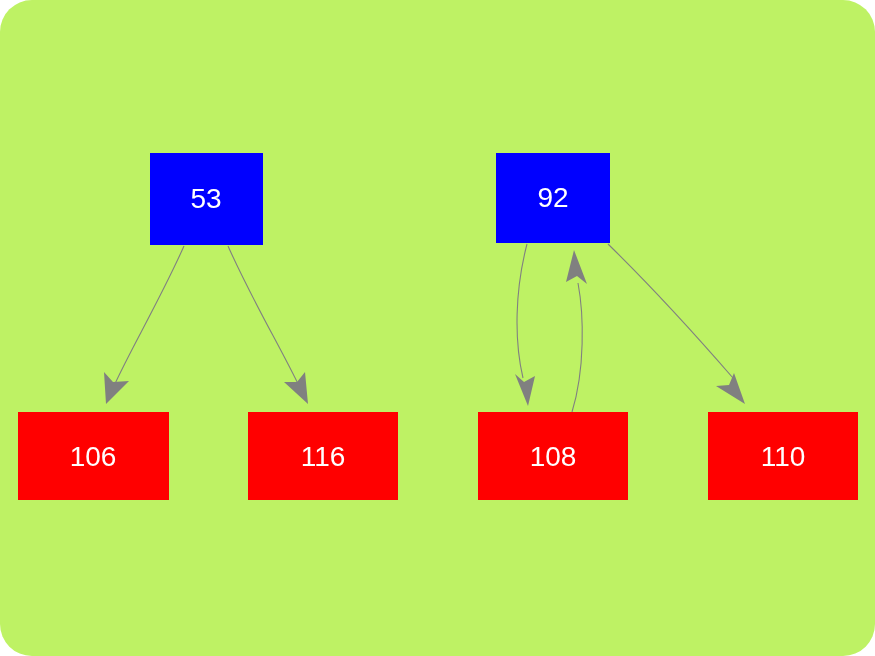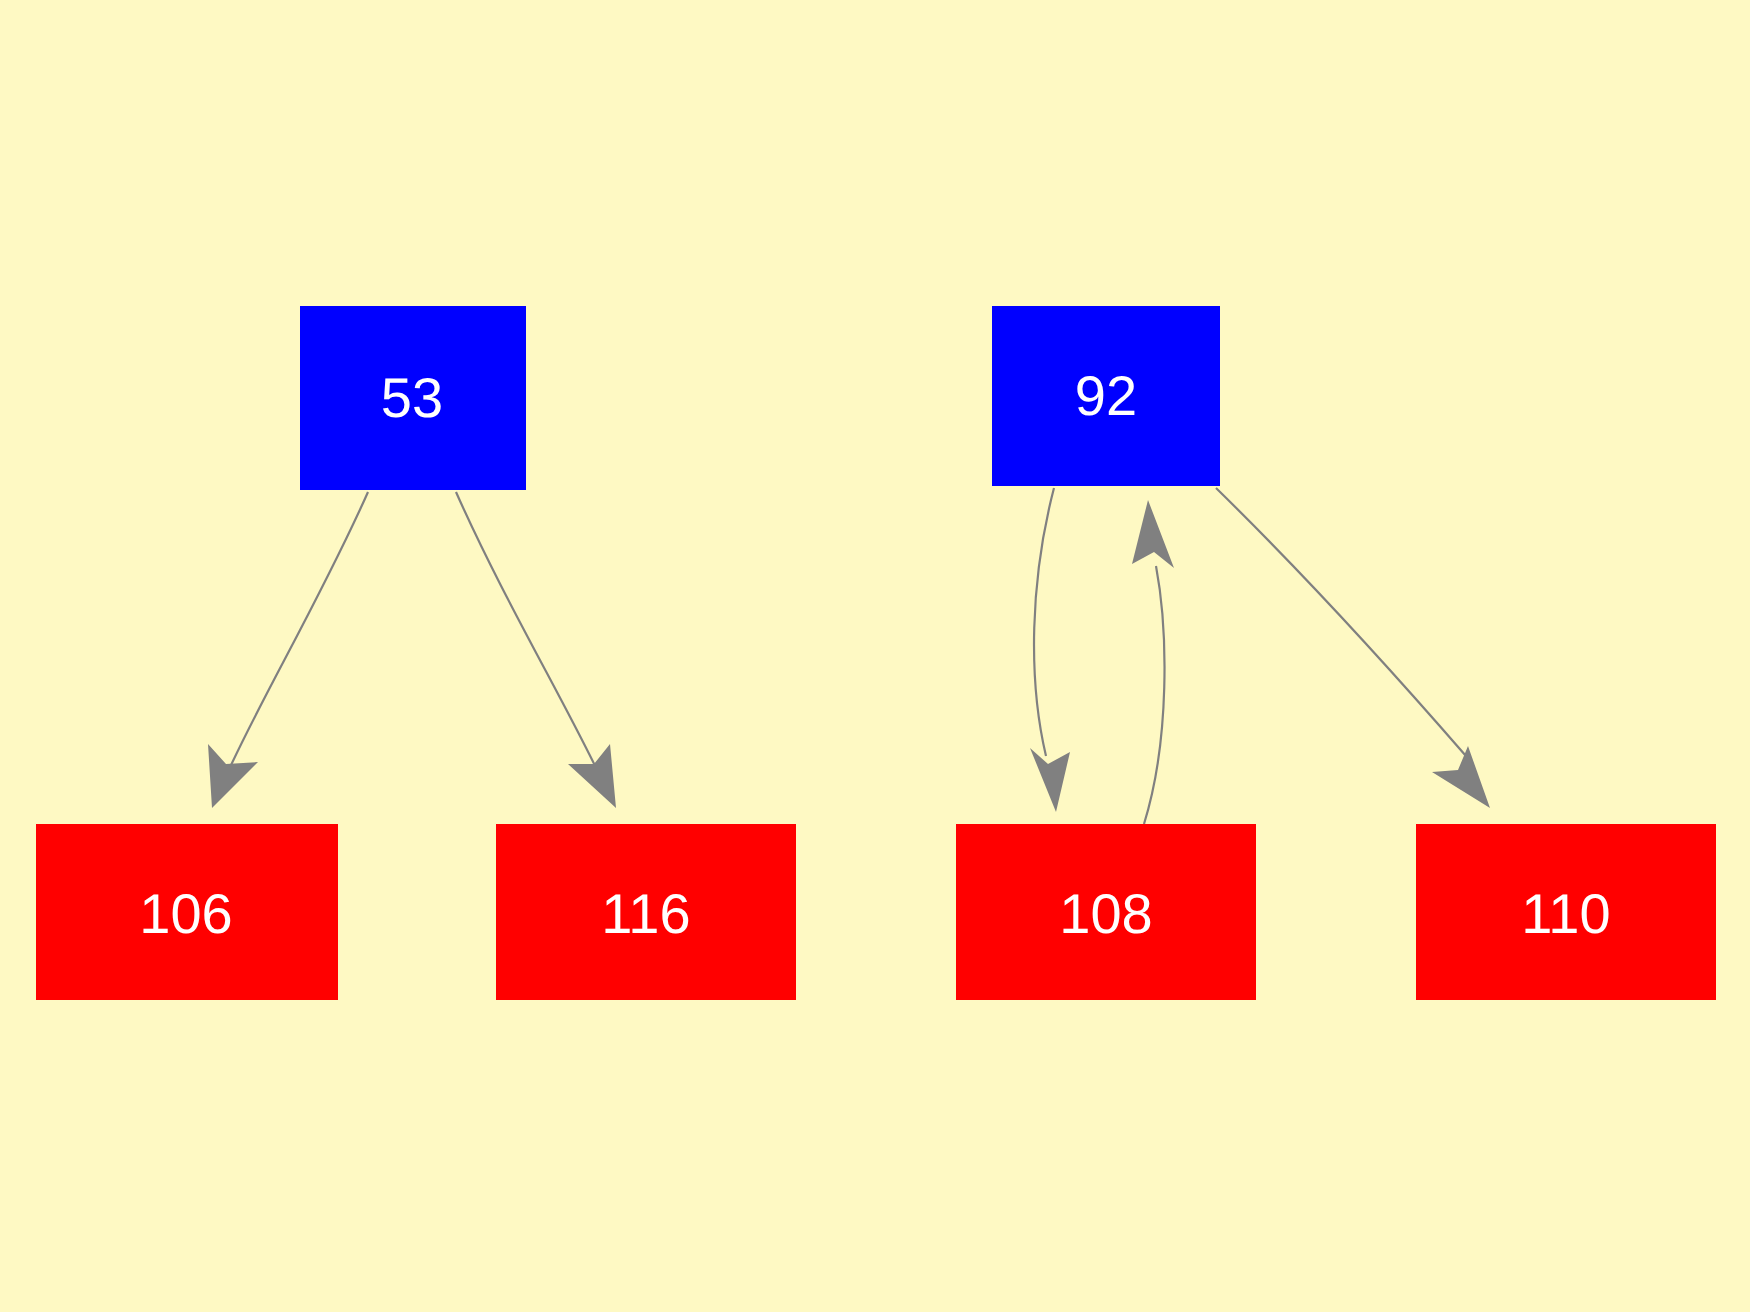--- a/index.html
+++ b/index.html
@@ -4,23 +4,24 @@
 <style>
   html, body {
     margin: 0;
     padding: 0;
     background: #ffffff;
   }
   #canvas {
     position: relative;
     width: 875px;
     height: 656px;
-    background: #fef9c3;
+    background: #bef264;
     overflow: hidden;
     font-family: "Liberation Sans", "DejaVu Sans", sans-serif;
+    border-radius: 32px;
   }
   #graph-svg {
     position: absolute;
     left: 0;
     top: 0;
     width: 875px;
     height: 656px;
     display: block;
   }
   .node-rect {

